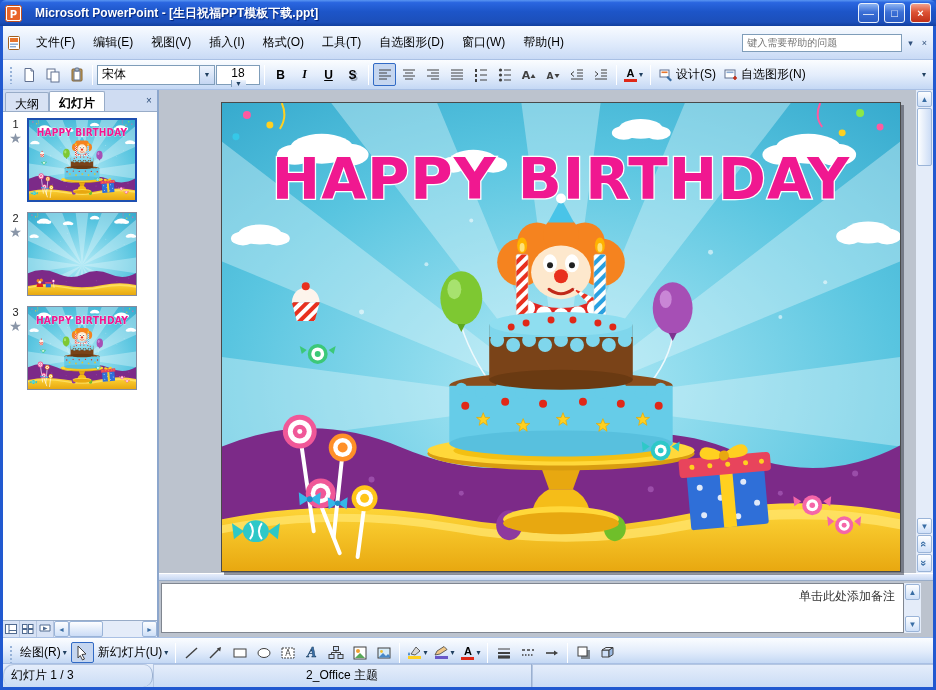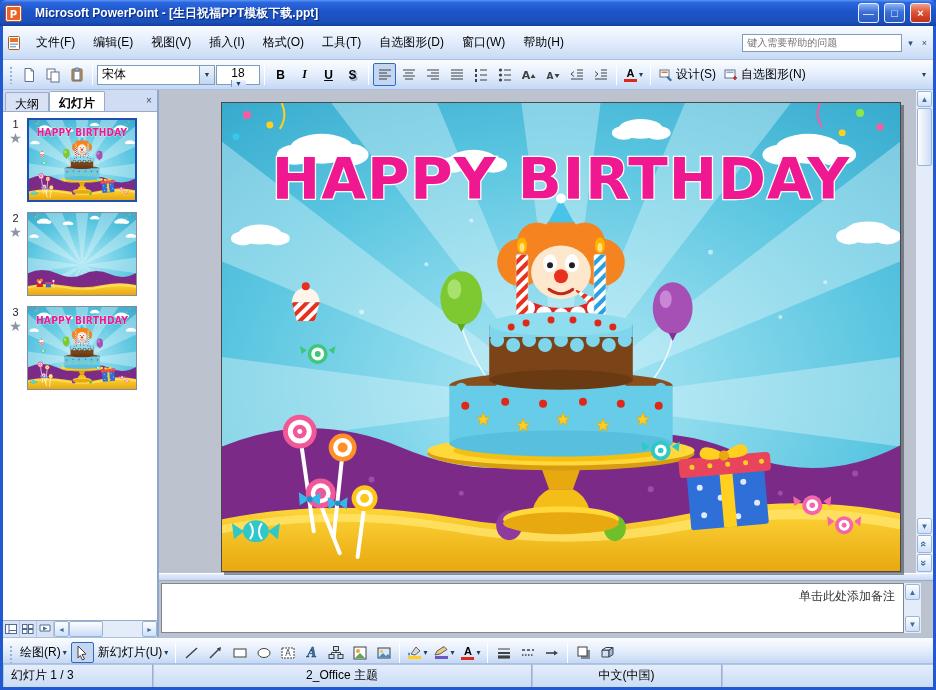--- a/index.html
+++ b/index.html
@@ -94,21 +94,21 @@
 
   
   .drawbar{height:26px;flex:0 0 26px;display:flex;align-items:flex-end;gap:1px;padding:0 3px;
     background:linear-gradient(180deg,#fbfdff 0%,#e2ecfb 55%,#c4d8f4 100%);border-top:1px solid #a9c0e4;}
   .drawbar .tbtn{height:21px;}
 
   
   .statusbar{height:24px;flex:0 0 24px;display:flex;align-items:stretch;background:linear-gradient(180deg,#e6eefb,#cadcf5);
     border-top:1px solid #a9c0e4;font-size:12px;}
   .status-cell{display:flex;align-items:center;padding:0 8px;border-right:1px solid #9ab0d0;box-shadow:inset 1px 1px 0 #b4c6e2;}
-  .status-cell.c1{width:150px;}
+  .status-cell.c1{width:150px;border-radius:10px;}
   .status-cell.c2{width:379px;justify-content:center;}
   .status-cell.c3{width:190px;justify-content:center;}
   .status-cell.c4{flex:1;border-right:none;}
 
   .icon16{width:16px;height:16px;display:block;}
   .hidden-defs{position:absolute;width:0;height:0;overflow:hidden;}
 </style>
 </head>
 <body>
 
@@ -874,21 +874,18 @@
         </div>
       </div>
 
       <div class="statusbar">
         <div class="status-cell c1">
             <span>幻灯片 1 / 3</span>
           </div>
         <div class="status-cell c2">
             <span>2_Office 主题</span>
           </div>
-        <div class="status-cell c3">
-            <span>中文(中国)</span>
-          </div>
         <div class="status-cell c4"></div>
       </div>
 
     </div>
   </div>
 </div>
 
 </body></html>

